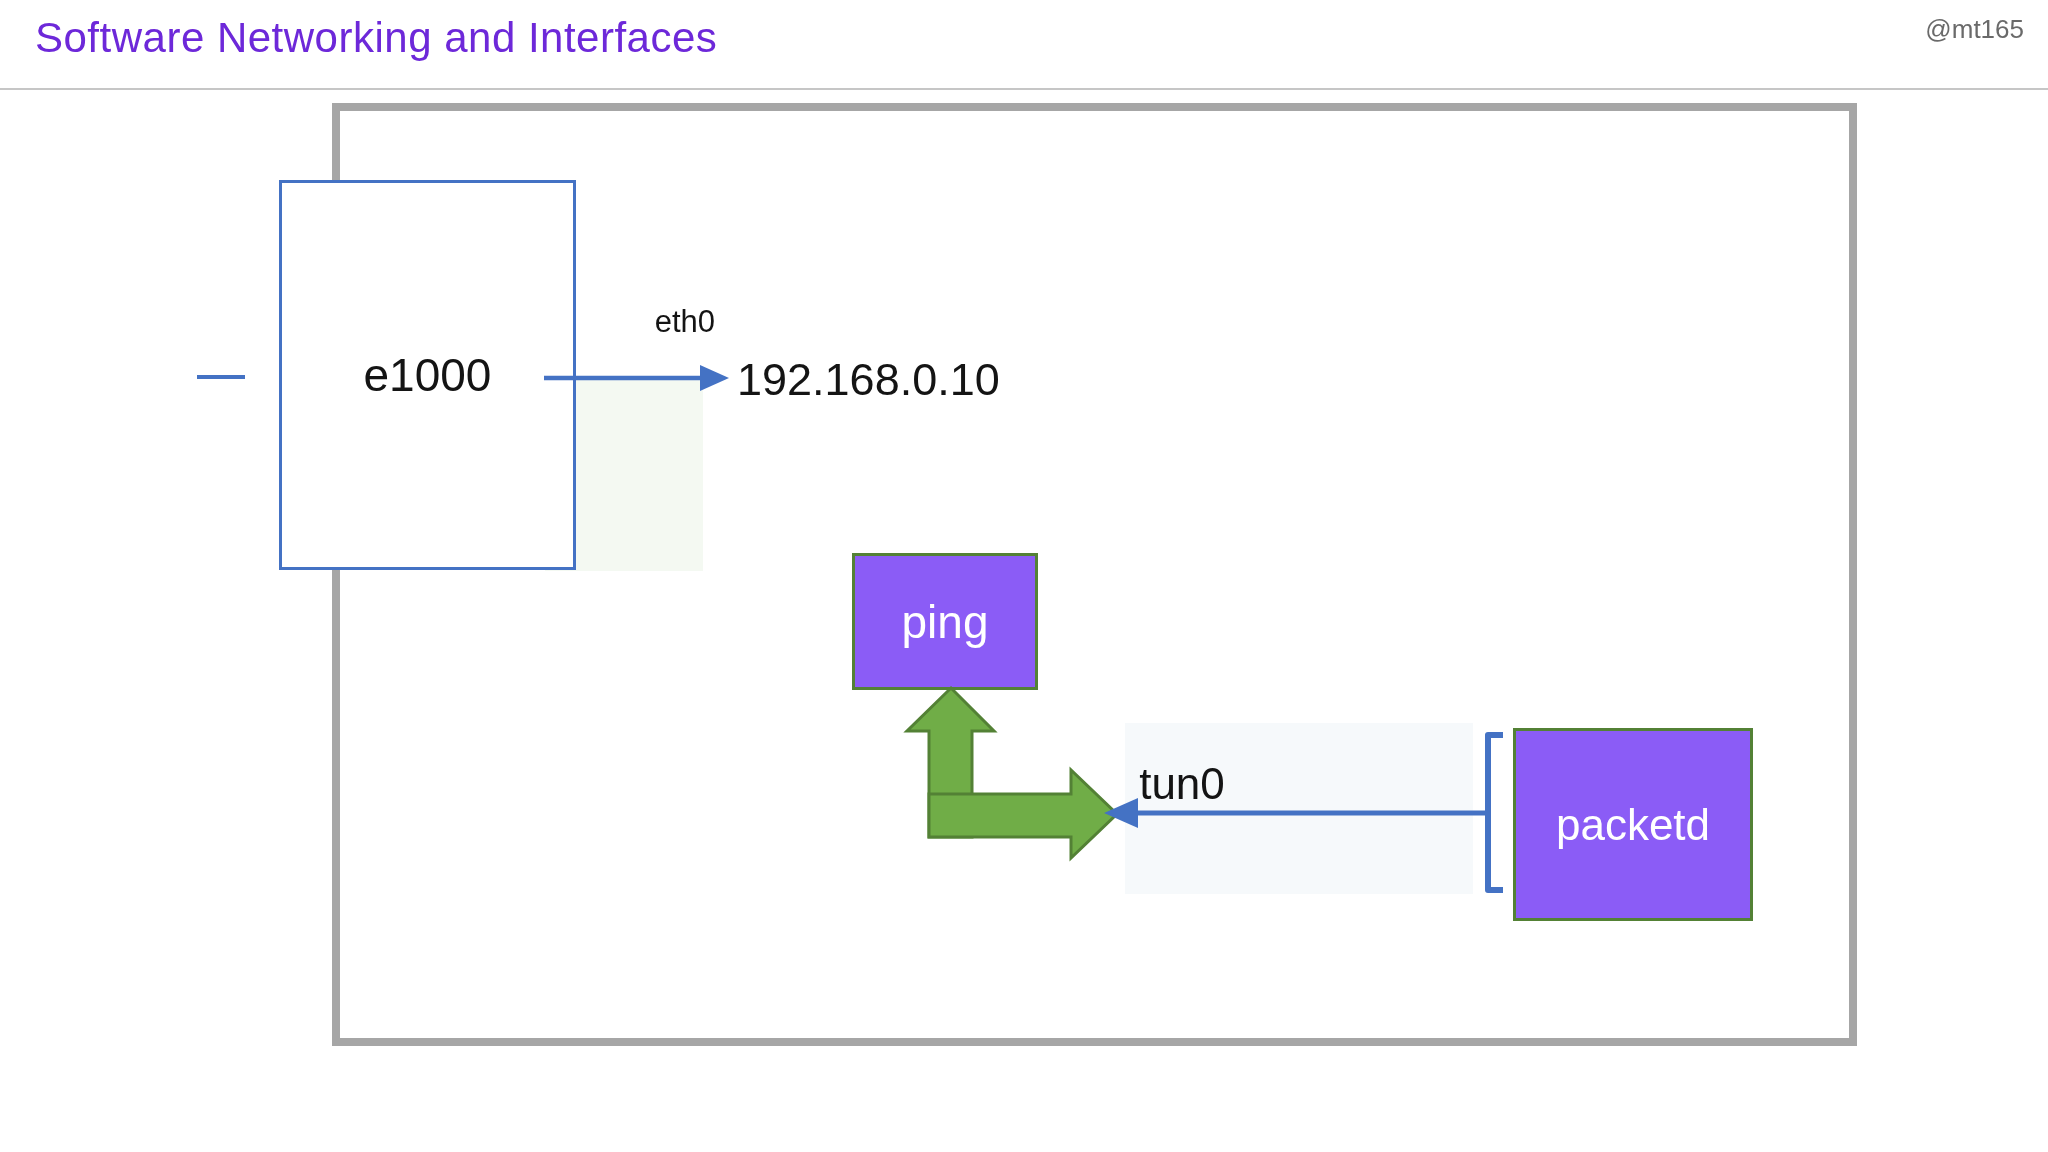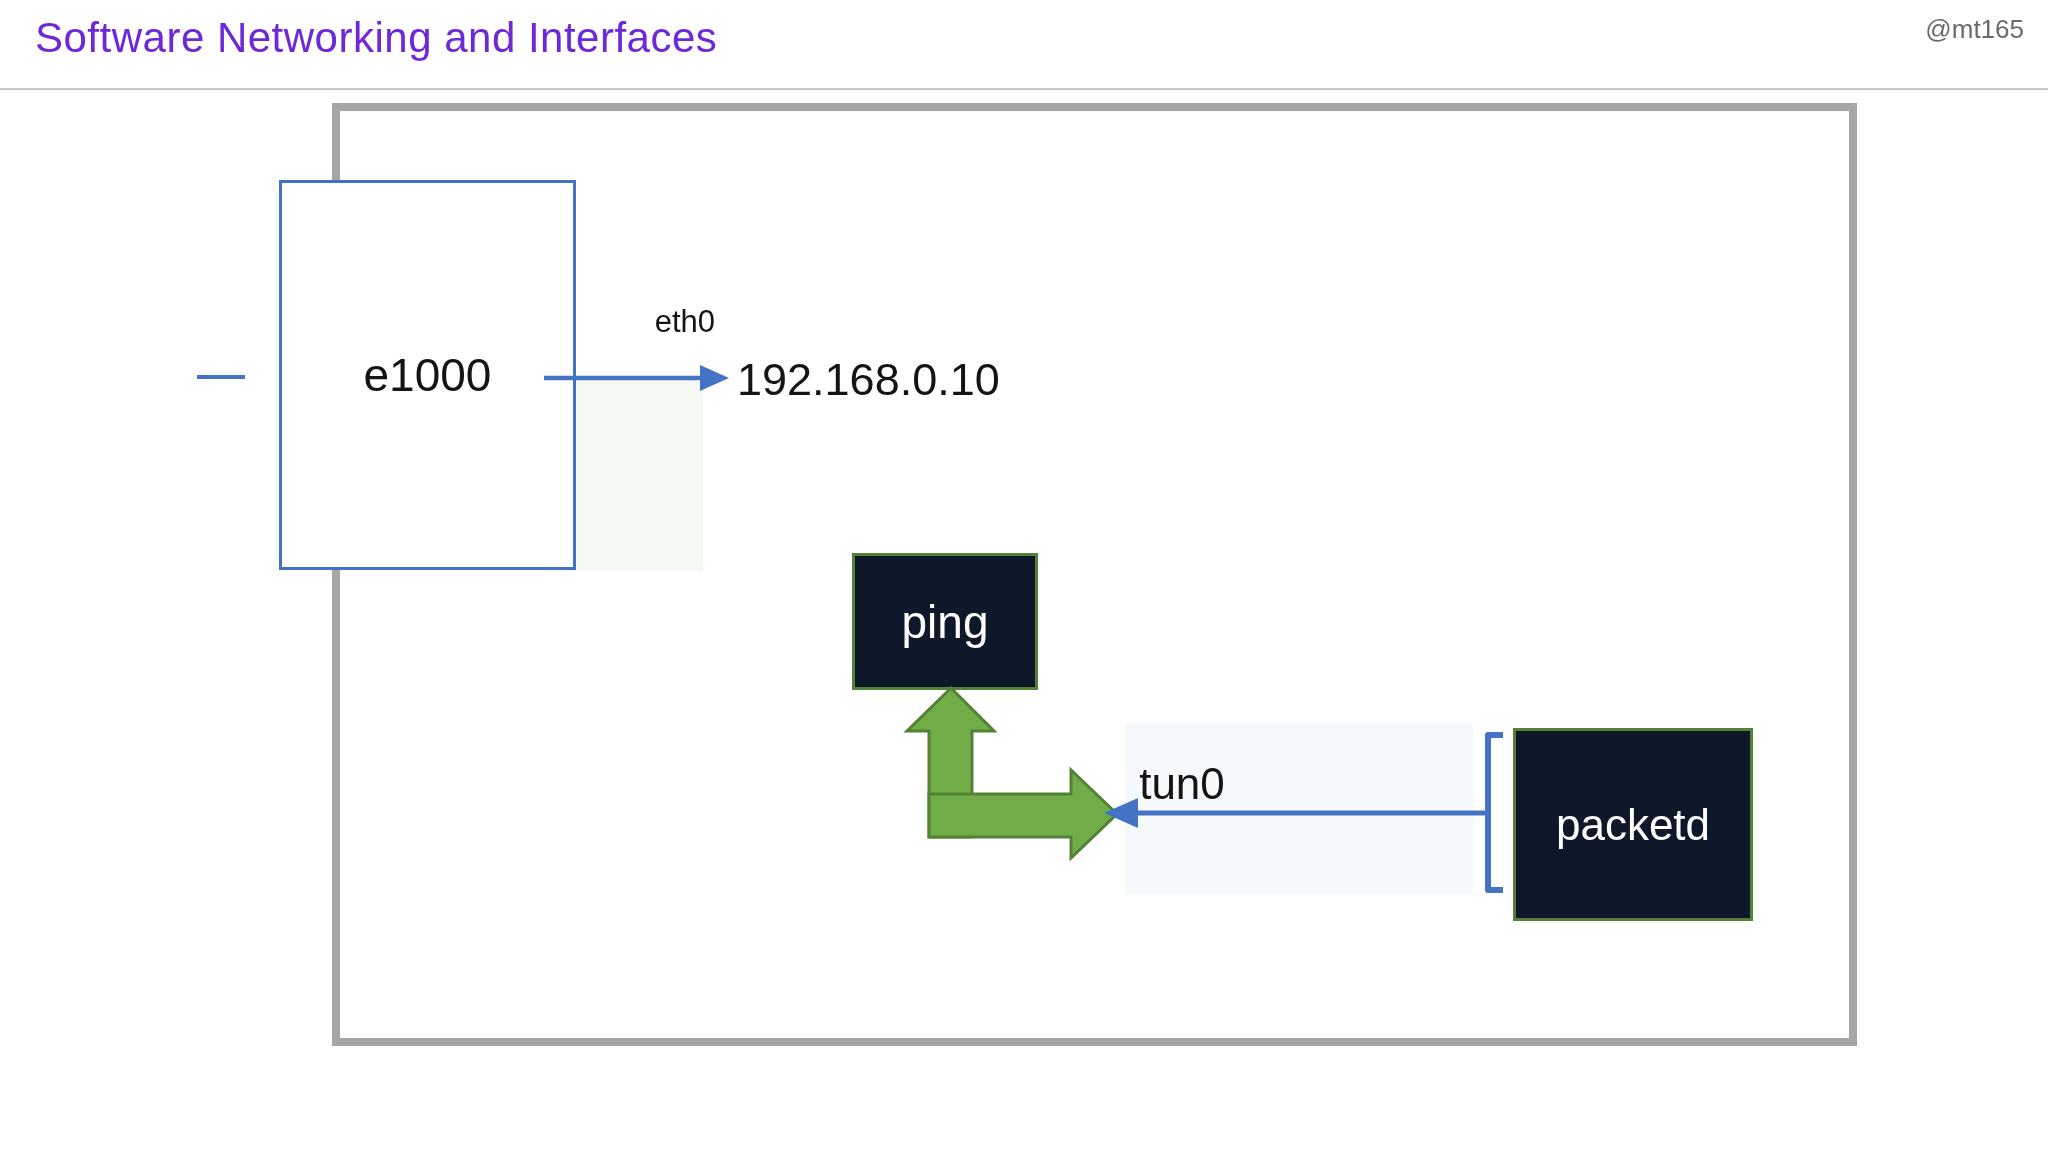--- a/index.html
+++ b/index.html
@@ -34,21 +34,21 @@
     background:rgba(170,195,220,0.10);z-index:1;
   }
   
   .nic-box{
     position:absolute;left:246px;top:180px;width:297px;height:390px;
     background:#ffffff;border:3px solid #4472c4;box-sizing:border-box;
     display:flex;align-items:center;justify-content:center;
     font-size:46px;color:#141414;z-index:2;margin-left:33px;
   }
   .proc-box{
-    position:absolute;background:#0f172a;border:3px solid #538135;box-sizing:border-box;
+    position:absolute;background:#8b5cf6;border:3px solid #538135;box-sizing:border-box;
     display:flex;align-items:center;justify-content:center;color:#ffffff;z-index:3;
   }
   .ping-box{left:852px;top:553px;width:186px;height:137px;font-size:46px;}
   .packetd-box{left:1513px;top:728px;width:240px;height:193px;font-size:44px;}
   
   .wires{position:absolute;left:0;top:0;width:2048px;height:1152px;z-index:4;pointer-events:none;}
   
   .lbl{position:absolute;color:#141414;white-space:nowrap;line-height:1;z-index:5;}
   .eth-if-label{left:585px;top:306px;width:130px;text-align:right;font-size:31px;}
   .eth-ip-label{left:737px;top:357px;font-size:45px;}

